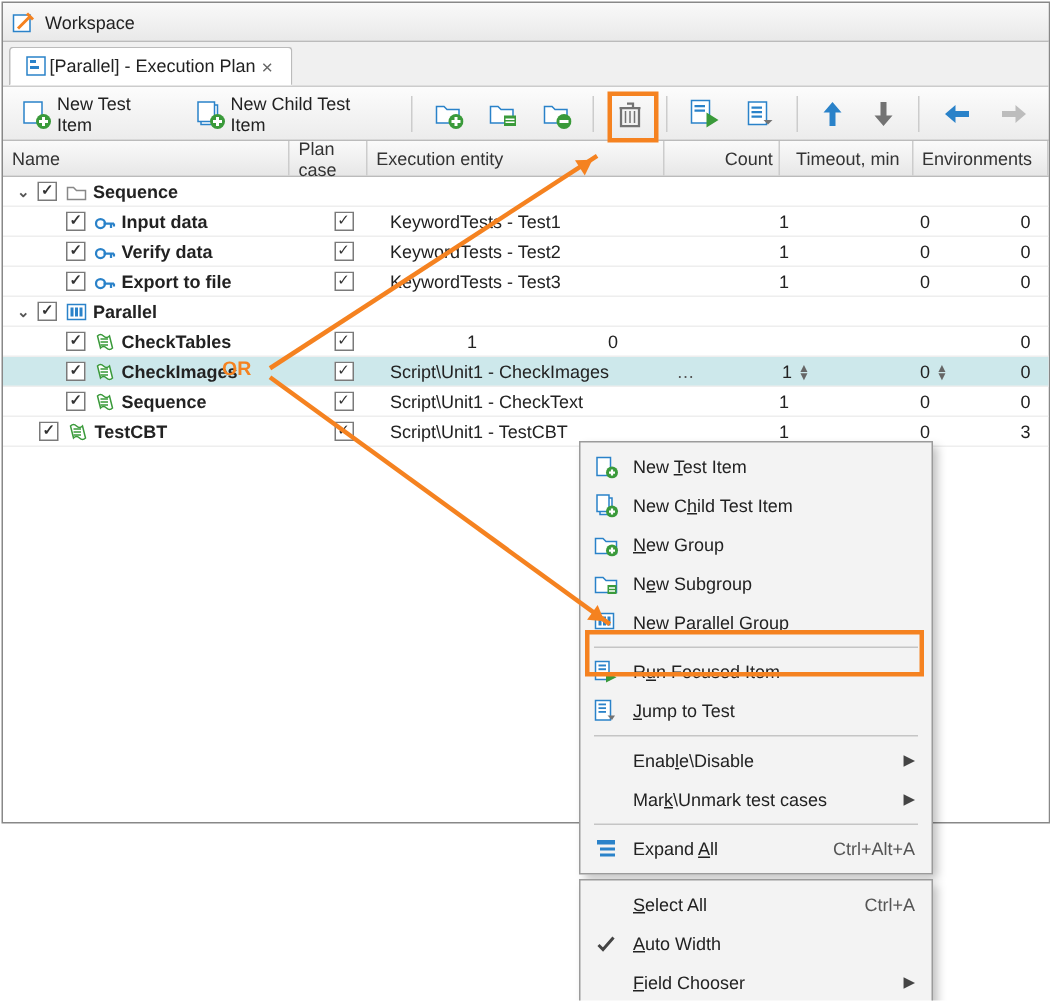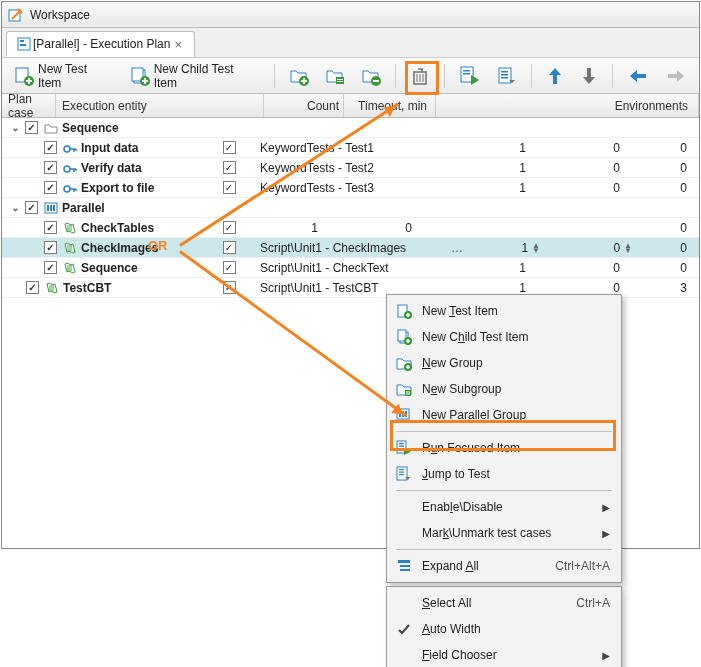--- a/index.html
+++ b/index.html
@@ -304,20 +304,21 @@
         </svg>
     </div>
     <div class="tbtn">
       <svg width="22" height="18">
           <path d="M19 9 L12 3 V7 H3 V11 H12 V15 z" fill="#bdbdbd"></path>
         </svg>
     </div>
   </div>
 
   <div class="headerrow">
+    <div class="col-name">Name</div>
     <div class="col-tc">Plan case</div>
     <div class="col-ent">Execution entity</div>
     <div class="col-cnt">Count</div>
     <div class="col-tmo">Timeout, min</div>
     <div class="col-env">Environments</div>
   </div>
 
   <div class="grid" id="grid">
       <div class="row group">
         <div class="c-name" style="padding-left: 6px;">

